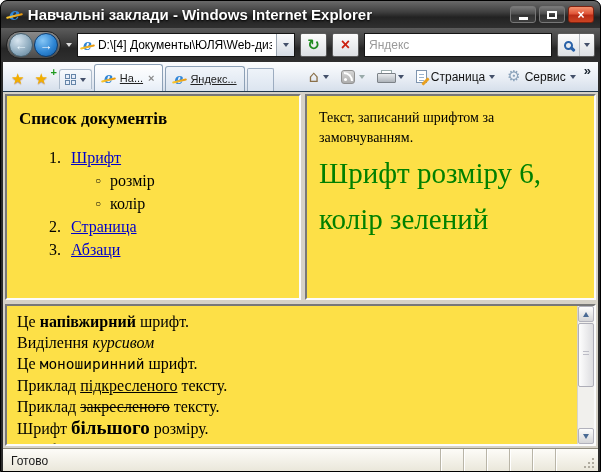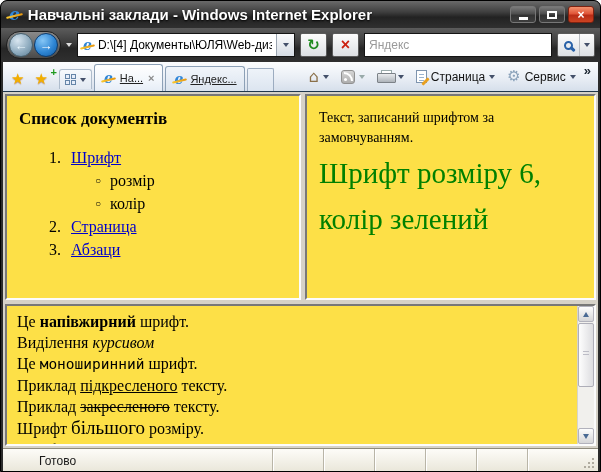--- a/index.html
+++ b/index.html
@@ -136,21 +136,21 @@
   .rf-line3 { font-size:29px; line-height:46px; color:#008000; margin-top:2px; max-width:275px; }
 
   .bottom-frame { flex:1; display:flex; }
   .bf-content { flex:1; overflow:hidden; padding:5px 0 0 10px; font-family:"Liberation Serif", serif;
                 font-size:16px; line-height:21px; color:#000; }
   .st-bold { font-weight:bold; }
   .st-italic { font-style:italic; }
   .st-mono { font-family:"DejaVu Sans Mono", monospace; font-size:14.5px; }
   .st-underline { text-decoration:underline; }
   .st-strike { text-decoration:line-through;text-align:right; }
-  .st-big { font-size:19px; font-weight:normal; }
+  .st-big { font-size:19px; font-weight:bold; }
   .bline.partial { height:5px; overflow:hidden; }
 
   
   .scrollbar { width:17px; flex:0 0 17px; background:#f1f0ed; border-left:1px solid #d6d4cc;
                display:flex; flex-direction:column; }
   .sb-btn { height:16px; flex:0 0 16px; background:linear-gradient(#fdfdfd,#d6d6d8);
             border:1px solid #b2b2bc; border-radius:2px; display:flex; align-items:center; justify-content:center; }
   .tri-up { width:0; height:0; border-left:3px solid transparent; border-right:3px solid transparent;
             border-bottom:5px solid #4a6a94; }
   .tri-down { width:0; height:0; border-left:3px solid transparent; border-right:3px solid transparent;
@@ -159,21 +159,21 @@
               border:1px solid #aeaeb8; border-radius:2px; position:relative; }
   .sb-thumb::after { content:""; position:absolute; left:4px; right:4px; top:27px; height:6px;
                      background:repeating-linear-gradient(#bcbcc6 0 1px, transparent 1px 3px); }
   .sb-space { flex:1; }
 
   
   .statusbar { height:24px; flex:0 0 24px; margin:0 2px;
                background:linear-gradient(#fdfcf8,#edead e0 40%, #e6e3d6);
                background:linear-gradient(#fdfcf8,#e9e6d9); border-top:1px solid #8f8b7d;
                display:flex; align-items:stretch; font-size:12px; color:#1a1a1a; }
-  .sb-cell { display:flex; align-items:center;margin-left:28px; }
+  .sb-cell { display:flex; align-items:center; }
   .sb-status { flex:1; padding-left:8px; }
   .sb-spacer { width:23px; flex:0 0 23px; border-left:1px solid #b9b5a7; box-shadow:inset 1px 0 0 #fff; }
   .sb-zone { width:152px; flex:0 0 152px; border-left:1px solid #b9b5a7; box-shadow:inset 1px 0 0 #fff;
              gap:6px; padding-left:7px; }
   .monitor { width:14px; height:11px; border:1px solid #334; border-radius:1px; position:relative;
              background:linear-gradient(135deg,#cfe4fa,#4a80c8); }
   .monitor::after { content:""; position:absolute; left:3px; bottom:-3px; width:6px; height:2px; background:#667; }
   .sb-zoom { width:106px; flex:0 0 106px; border-left:1px solid #b9b5a7; box-shadow:inset 1px 0 0 #fff;
              gap:6px; padding-left:9px; }
   .sb-grip { width:20px; flex:0 0 20px; position:relative; }

